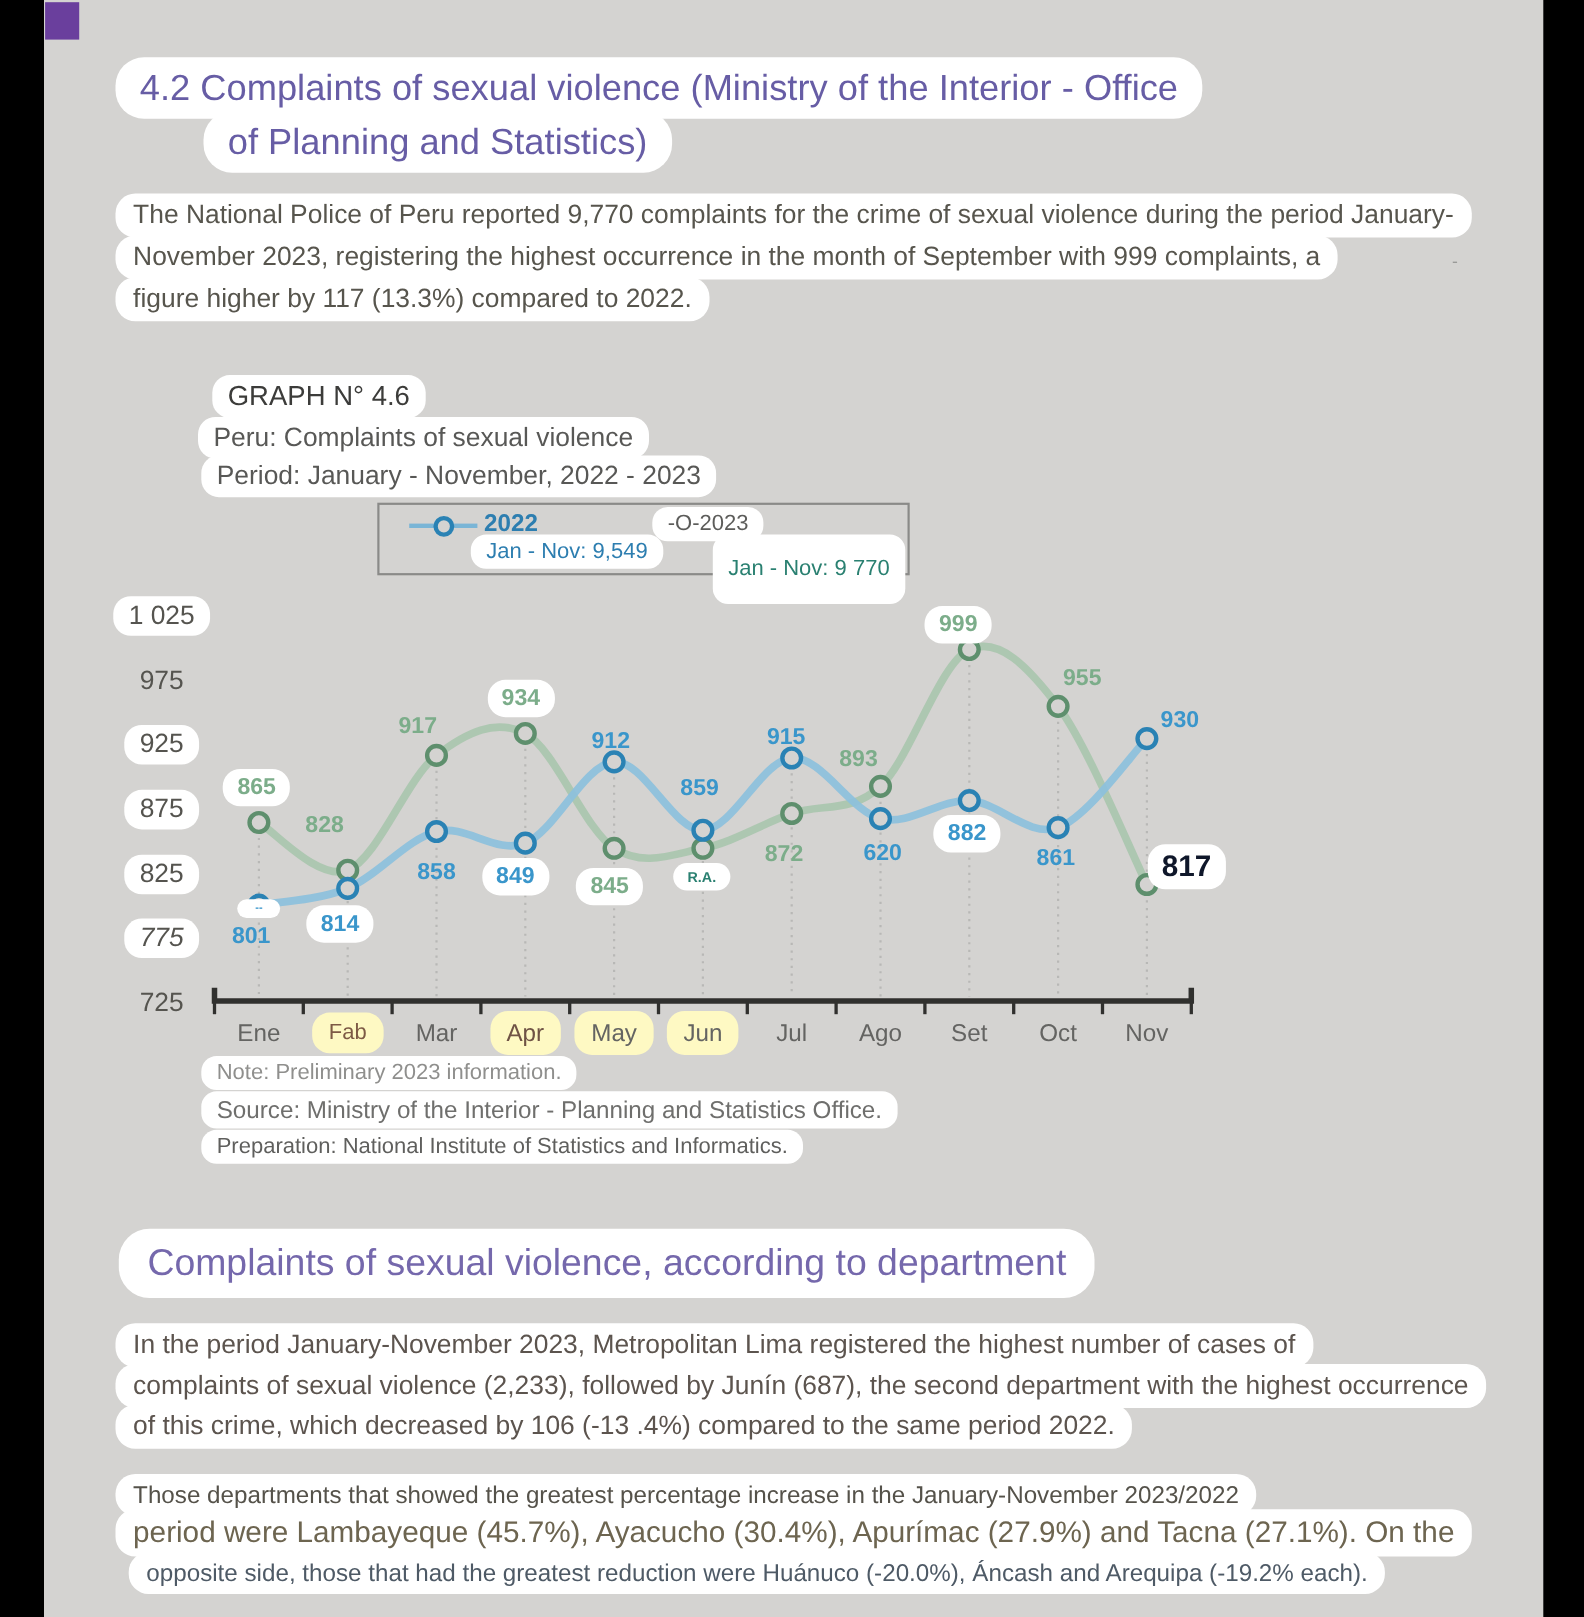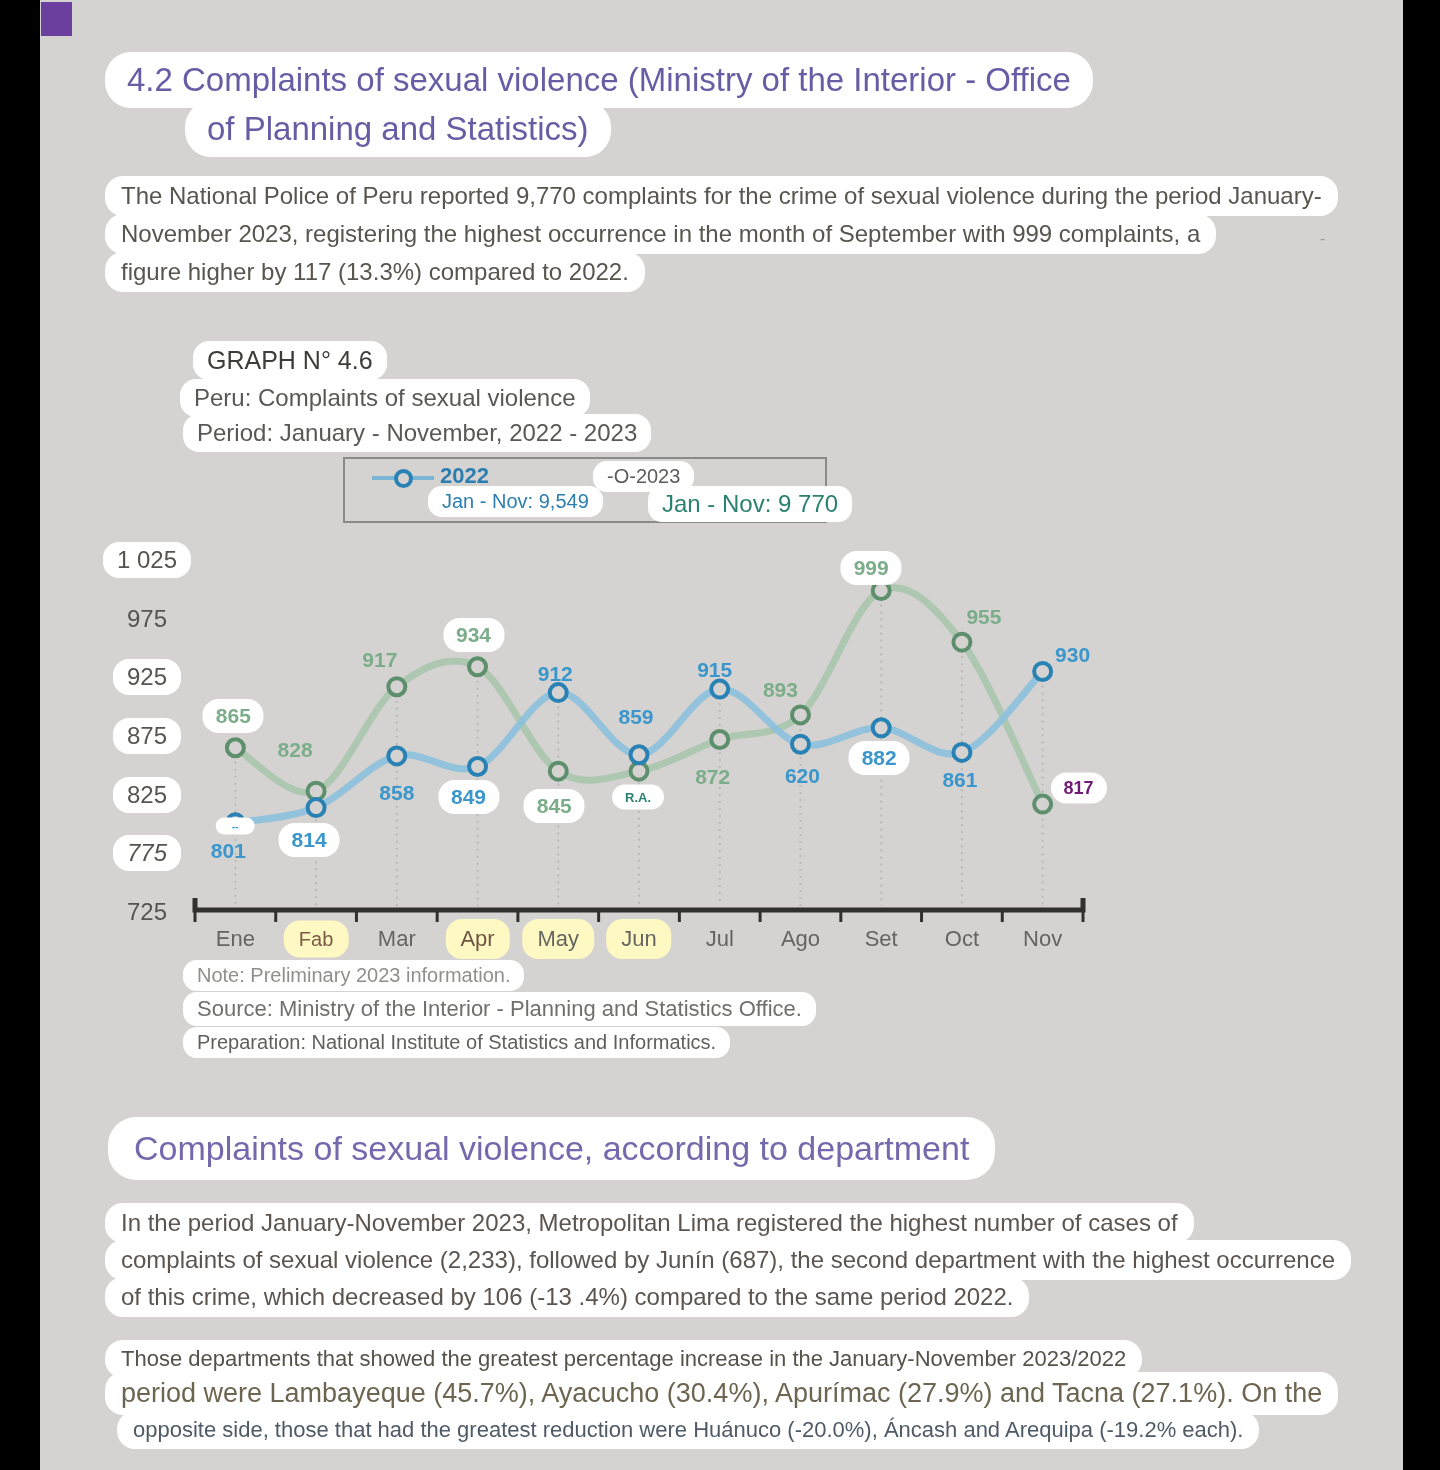--- a/index.html
+++ b/index.html
@@ -62,21 +62,21 @@
 <div class="pill cap-pill" style="left:193px;top:341px;font-size:25px;color:#3c3c3a;">GRAPH N° 4.6</div>
 <div class="pill cap-pill" style="left:180px;top:379px;font-size:24px;color:#585856;">Peru: Complaints of sexual violence</div>
 <div class="pill cap-pill" style="left:183px;top:414px;font-size:24px;color:#585856;">Period: January - November, 2022 - 2023</div>
 
 <div class="legend-box"></div>
 <div class="abs" style="left:372px;top:476px;width:62px;border-top:4px solid #7ab5d6;"></div>
 <div class="abs" style="left:394px;top:469px;width:11px;height:11px;border:4px solid #2a82b4;border-radius:50%;background:#d4d3d1;"></div>
 <div class="abs" style="left:440px;top:463px;font-size:22px;font-weight:700;color:#2d7eb0;">2022</div>
 <div class="legend-pill" style="left:428px;top:486px;padding:4px 14px;font-size:20px;color:#2d7eb0;">Jan - Nov: 9,549</div>
 <div class="legend-pill" style="left:593px;top:461px;padding:4px 14px;font-size:20px;color:#5c5c5a;">-O-2023</div>
-<div class="legend-pill" style="left:648px;top:486px;padding:4px 14px;font-size:24px;color:#2a8071;">Jan - Nov: 9 770</div>
+<div class="legend-pill" style="left:648px;top:486px;padding:20px 14px;font-size:20px;color:#2a8071;">Jan - Nov: 9 770</div>
 
 <svg id="chart-svg" width="1440" height="1470">
     <line x1="235.36363636363637" y1="747.7333333333333" x2="235.36363636363637" y2="906" stroke="#b8b8b6" stroke-width="2" stroke-dasharray="2 5"></line>
     <line x1="316.0909090909091" y1="791.1466666666666" x2="316.0909090909091" y2="906" stroke="#b8b8b6" stroke-width="2" stroke-dasharray="2 5"></line>
     <line x1="396.81818181818187" y1="686.72" x2="396.81818181818187" y2="906" stroke="#b8b8b6" stroke-width="2" stroke-dasharray="2 5"></line>
     <line x1="477.54545454545456" y1="666.7733333333333" x2="477.54545454545456" y2="906" stroke="#b8b8b6" stroke-width="2" stroke-dasharray="2 5"></line>
     <line x1="558.2727272727273" y1="692.5866666666667" x2="558.2727272727273" y2="906" stroke="#b8b8b6" stroke-width="2" stroke-dasharray="2 5"></line>
     <line x1="639" y1="754.7733333333333" x2="639" y2="906" stroke="#b8b8b6" stroke-width="2" stroke-dasharray="2 5"></line>
     <line x1="719.7272727272727" y1="689.0666666666666" x2="719.7272727272727" y2="906" stroke="#b8b8b6" stroke-width="2" stroke-dasharray="2 5"></line>
     <line x1="800.4545454545455" y1="714.88" x2="800.4545454545455" y2="906" stroke="#b8b8b6" stroke-width="2" stroke-dasharray="2 5"></line>
@@ -143,21 +143,21 @@
     <div class="dlabel pilled" style="left: 233.364px; top: 715.733px; color: rgb(124, 173, 138); font-size: 21px;">865</div>
     <div class="dlabel" style="left: 295.091px; top: 750.147px; color: rgb(124, 173, 138); font-size: 21px;">828</div>
     <div class="dlabel" style="left: 379.818px; top: 659.72px; color: rgb(124, 173, 138); font-size: 21px;">917</div>
     <div class="dlabel pilled" style="left: 473.545px; top: 634.773px; color: rgb(124, 173, 138); font-size: 21px;">934</div>
     <div class="dlabel pilled" style="left: 554.273px; top: 806.2px; color: rgb(124, 173, 138); font-size: 21px;">845</div>
     <div class="dlabel pilled" style="left: 638px; top: 797.2px; color: rgb(42, 128, 113); font-size: 13px;">R.A.</div>
     <div class="dlabel" style="left: 712.727px; top: 776.52px; color: rgb(124, 173, 138); font-size: 21px;">872</div>
     <div class="dlabel" style="left: 780.455px; top: 689.88px; color: rgb(124, 173, 138); font-size: 21px;">893</div>
     <div class="dlabel pilled" style="left: 871.182px; top: 567.507px; color: rgb(124, 173, 138); font-size: 21px;">999</div>
     <div class="dlabel" style="left: 983.909px; top: 617.133px; color: rgb(124, 173, 138); font-size: 21px;">955</div>
-    <div class="dlabel pilled" style="left: 1078.64px; top: 788.053px; color: #701a75; font-size: 18px;">817</div>
+    <div class="dlabel pilled" style="left: 1078.64px; top: 788.053px; color: #0f172a; font-size: 27px;">817</div>
     <div class="dlabel" style="left: 228.364px; top: 850.827px; color: rgb(58, 150, 203);">801</div>
     <div class="dlabel pilled" style="left: 309.091px; top: 839.573px; color: rgb(58, 150, 203);">814</div>
     <div class="dlabel" style="left: 396.818px; top: 792.947px; color: rgb(58, 150, 203);">858</div>
     <div class="dlabel pilled" style="left: 468.545px; top: 796.507px; color: rgb(58, 150, 203);">849</div>
     <div class="dlabel" style="left: 555.273px; top: 673.587px; color: rgb(58, 150, 203);">912</div>
     <div class="dlabel" style="left: 636px; top: 716.773px; color: rgb(58, 150, 203);">859</div>
     <div class="dlabel" style="left: 714.727px; top: 670.067px; color: rgb(58, 150, 203);">915</div>
     <div class="dlabel" style="left: 802.455px; top: 776.213px; color: rgb(58, 150, 203);">620</div>
     <div class="dlabel pilled" style="left: 879.182px; top: 757.787px; color: rgb(58, 150, 203);">882</div>
     <div class="dlabel" style="left: 959.909px; top: 780.427px; color: rgb(58, 150, 203);">861</div>

